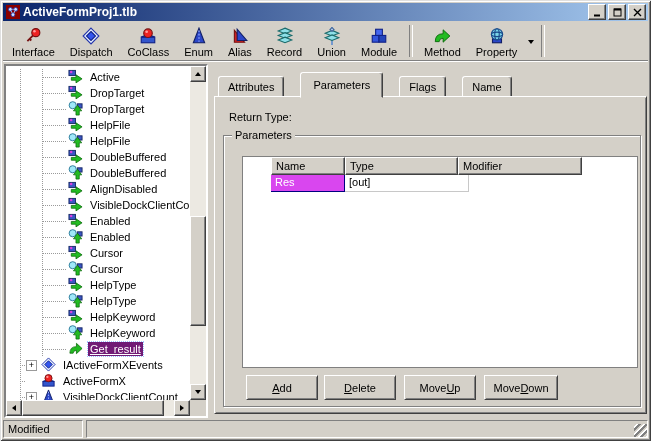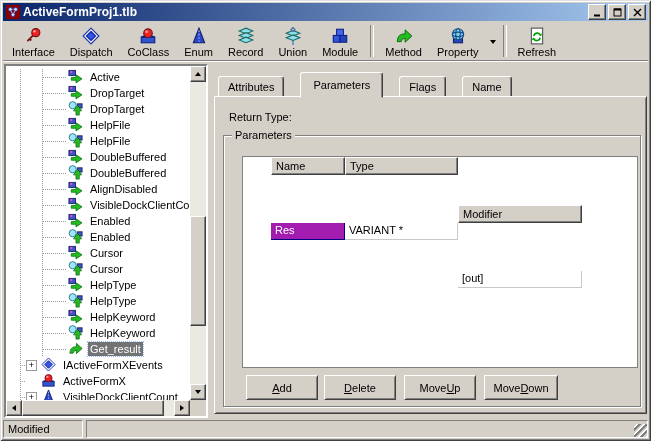--- a/index.html
+++ b/index.html
@@ -50,21 +50,21 @@
   .trow[data-level="1"][data-expand="true"] .expandbox{visibility:visible;}
   .ticon{width:17px;height:16px;margin-right:3px;flex:none;}
   .ticon svg{width:15px;height:15px;display:none;}
   .trow[data-icon="prop-get"] .i-prop-get{display:block;}
   .trow[data-icon="prop-put"] .i-prop-put{display:block;}
   .trow[data-icon="method"] .i-method{display:block;}
   .trow[data-icon="dispinterface"] .i-dispinterface{display:block;}
   .trow[data-icon="coclass"] .i-coclass{display:block;}
   .trow[data-icon="enum"] .i-enum{display:block;}
   .tlabel{font-size:11px;padding:1px 2px;}
-  .trow[data-sel="true"] .tlabel{background:#737373;color:#fff;outline:1px dotted #9cc3ff;}
+  .trow[data-sel="true"] .tlabel{background:#701a75;color:#fff;outline:1px dotted #9cc3ff;text-decoration:underline;}
   
   .vscroll{position:absolute;top:0;right:0;bottom:16px;width:16px;background:#ece9e2;}
   .hscroll{position:absolute;left:0;right:16px;bottom:0;height:16px;background:#ece9e2;}
   .sbcorner{position:absolute;right:0;bottom:0;width:16px;height:16px;background:#d4d0c8;}
   .sbtn{position:absolute;width:16px;height:16px;background:#d4d0c8;box-sizing:border-box;
     border:1px solid;border-color:#fff #404040 #404040 #fff;box-shadow:inset -1px -1px 0 #808080;
     display:flex;align-items:center;justify-content:center;}
   .sthumb{position:absolute;background:#d4d0c8;box-sizing:border-box;
     border:1px solid;border-color:#fff #404040 #404040 #fff;box-shadow:inset -1px -1px 0 #808080;}
   .tri-up2{width:0;height:0;border:3px solid transparent;border-bottom:4px solid #000;margin-top:-3px;}
@@ -92,22 +92,22 @@
     border:1px solid #808080;box-shadow:inset 1px 1px 0 #fff,1px 1px 0 #fff;}
   .grouplabel{position:absolute;top:-7px;left:8px;background:#d4d0c8;padding:0 3px;font-size:11px;}
   
   .grid{position:absolute;left:18px;top:20px;width:396px;height:212px;background:#fff;box-sizing:border-box;
     border:1px solid #808080;overflow:hidden;}
   .grow{display:flex;}
   .gh{background:#d4d0c8;border:1px solid;border-color:#fff #404040 #404040 #fff;
     box-shadow:inset -1px -1px 0 #808080;font-size:11px;padding:2px 4px 0 4px;height:18px;box-sizing:border-box;flex:none;}
   .gc{font-size:11px;padding:1px 4px 0 4px;height:17px;box-sizing:border-box;background:#fff;flex:none;
     border-right:1px solid #c8c8c8;border-bottom:1px solid #c8c8c8;}
-  .gc[data-selected="true"]{background:#a21caf;color:#fff;border-color:#000080;}
-  .c-name{width:74px;margin-left:28px;} .c-type{width:113px;} .c-mod{width:124px;margin-top:48px;}
+  .gc[data-selected="true"]{background:#d946ef;color:#fff;border-color:#000080;}
+  .c-name{width:74px;margin-left:28px;} .c-type{width:113px;} .c-mod{width:124px;}
   
   .btn{position:absolute;height:25px;background:#d4d0c8;box-sizing:border-box;
     border:1px solid;border-color:#fff #404040 #404040 #fff;
     box-shadow:inset 1px 1px 0 #d4d0c8,inset -1px -1px 0 #808080;
     display:flex;align-items:center;justify-content:center;font-size:11px;}
   
   .statusbar{position:absolute;left:3px;right:3px;top:420px;height:18px;display:flex;gap:3px;align-items:stretch;}
   .spanel{border:1px solid;border-color:#808080 #fff #fff #808080;box-sizing:border-box;
     display:flex;align-items:center;padding:0 4px;font-size:11px;}
   .sp1{width:80px;flex:none;}
@@ -180,20 +180,27 @@
     </div>
     <div class="tbtn">
       <svg viewBox="0 0 16 16">
         <polygon points="8,1 13,14 3,14" fill="#2b46c8" stroke="#111f66"></polygon>
         <line x1="8" y1="3" x2="8" y2="13" stroke="#9fb4ff" stroke-dasharray="1.5,1.5"></line>
       </svg>
       <span class="tblabel">Enum</span>
     </div>
     <div class="tbtn">
       <svg viewBox="0 0 16 16">
+        <polygon points="3,3 3,13.5 12,13.5" fill="#cc2222" stroke="#771111"></polygon>
+        <polygon points="5.5,2 5.5,12 14,12" fill="#2b46c8" stroke="#111f66"></polygon>
+      </svg>
+      <span class="tblabel">Alias</span>
+    </div>
+    <div class="tbtn">
+      <svg viewBox="0 0 16 16">
         <g stroke="#1a6a6a" fill="#8fe0e8">
           <polygon points="8,1 14,3.5 8,6 2,3.5"></polygon>
             <polygon points="8,5 14,7.5 8,10 2,7.5"></polygon>
             <polygon points="8,9 14,11.5 8,14 2,11.5"></polygon>
         </g>
       </svg>
       <span class="tblabel">Record</span>
     </div>
     <div class="tbtn">
       <svg viewBox="0 0 16 16">
@@ -229,30 +236,20 @@
         <circle cx="8" cy="6.5" r="5" fill="#7ad4e8" stroke="#1a4a8a"></circle>
         <ellipse cx="8" cy="6.5" rx="5" ry="2" fill="none" stroke="#1a4a8a"></ellipse>
         <ellipse cx="8" cy="6.5" rx="2" ry="5" fill="none" stroke="#1a4a8a"></ellipse>
       </svg>
       <span class="tblabel">Property</span>
     </div>
     <div class="ddarrow">
         <span class="tri-down"></span>
       </div>
     <div class="tsep"></div>
-    <div class="tbtn">
-      <svg viewBox="0 0 16 16">
-        <rect x="3" y="1" width="10" height="14" fill="#fff" stroke="#555"></rect>
-        <path d="M5.2 8 A3 3 0 0 1 10.8 7" stroke="#00a000" fill="none" stroke-width="1.5"></path>
-        <polygon points="11.5,8.2 9.3,6.8 12.6,5.8" fill="#00a000"></polygon>
-        <path d="M10.8 9.5 A3 3 0 0 1 5.2 10.5" stroke="#00a000" fill="none" stroke-width="1.5"></path>
-        <polygon points="4.5,9.3 6.7,10.7 3.4,11.7" fill="#00a000"></polygon>
-      </svg>
-      <span class="tblabel">Refresh</span>
-    </div>
   </div>
 
   <div class="tree">
     <div class="tree-content">
 
         <div class="trow" data-icon="prop-get" data-level="2">
           <span class="tlines"></span>
 
           <span class="ticon">
             <svg class="i-prop-get" viewBox="0 0 16 16">
@@ -586,21 +583,20 @@
       <div class="groupbox">
         <span class="grouplabel">Parameters</span>
         <div class="grid">
           <div class="grow">
             <span class="gh c-name">Name</span>
             <span class="gh c-type">Type</span>
             <span class="gh c-mod">Modifier</span>
           </div>
           <div class="grow">
             <span class="gc c-name" data-selected="true">Res</span>
-            <span class="gc c-type">VARIANT *</span>
             <span class="gc c-mod">[out]</span>
           </div>
         </div>
         <div class="btn" style="left:22px;top:239px;width:72px;"><u>A</u>dd</div>
         <div class="btn" style="left:100px;top:239px;width:72px;"><u>D</u>elete</div>
         <div class="btn" style="left:180px;top:239px;width:72px;">Move <u>U</u>p</div>
         <div class="btn" style="left:260px;top:239px;width:74px;">Move <u>D</u>own</div>
       </div>
     </div>
   </div>

